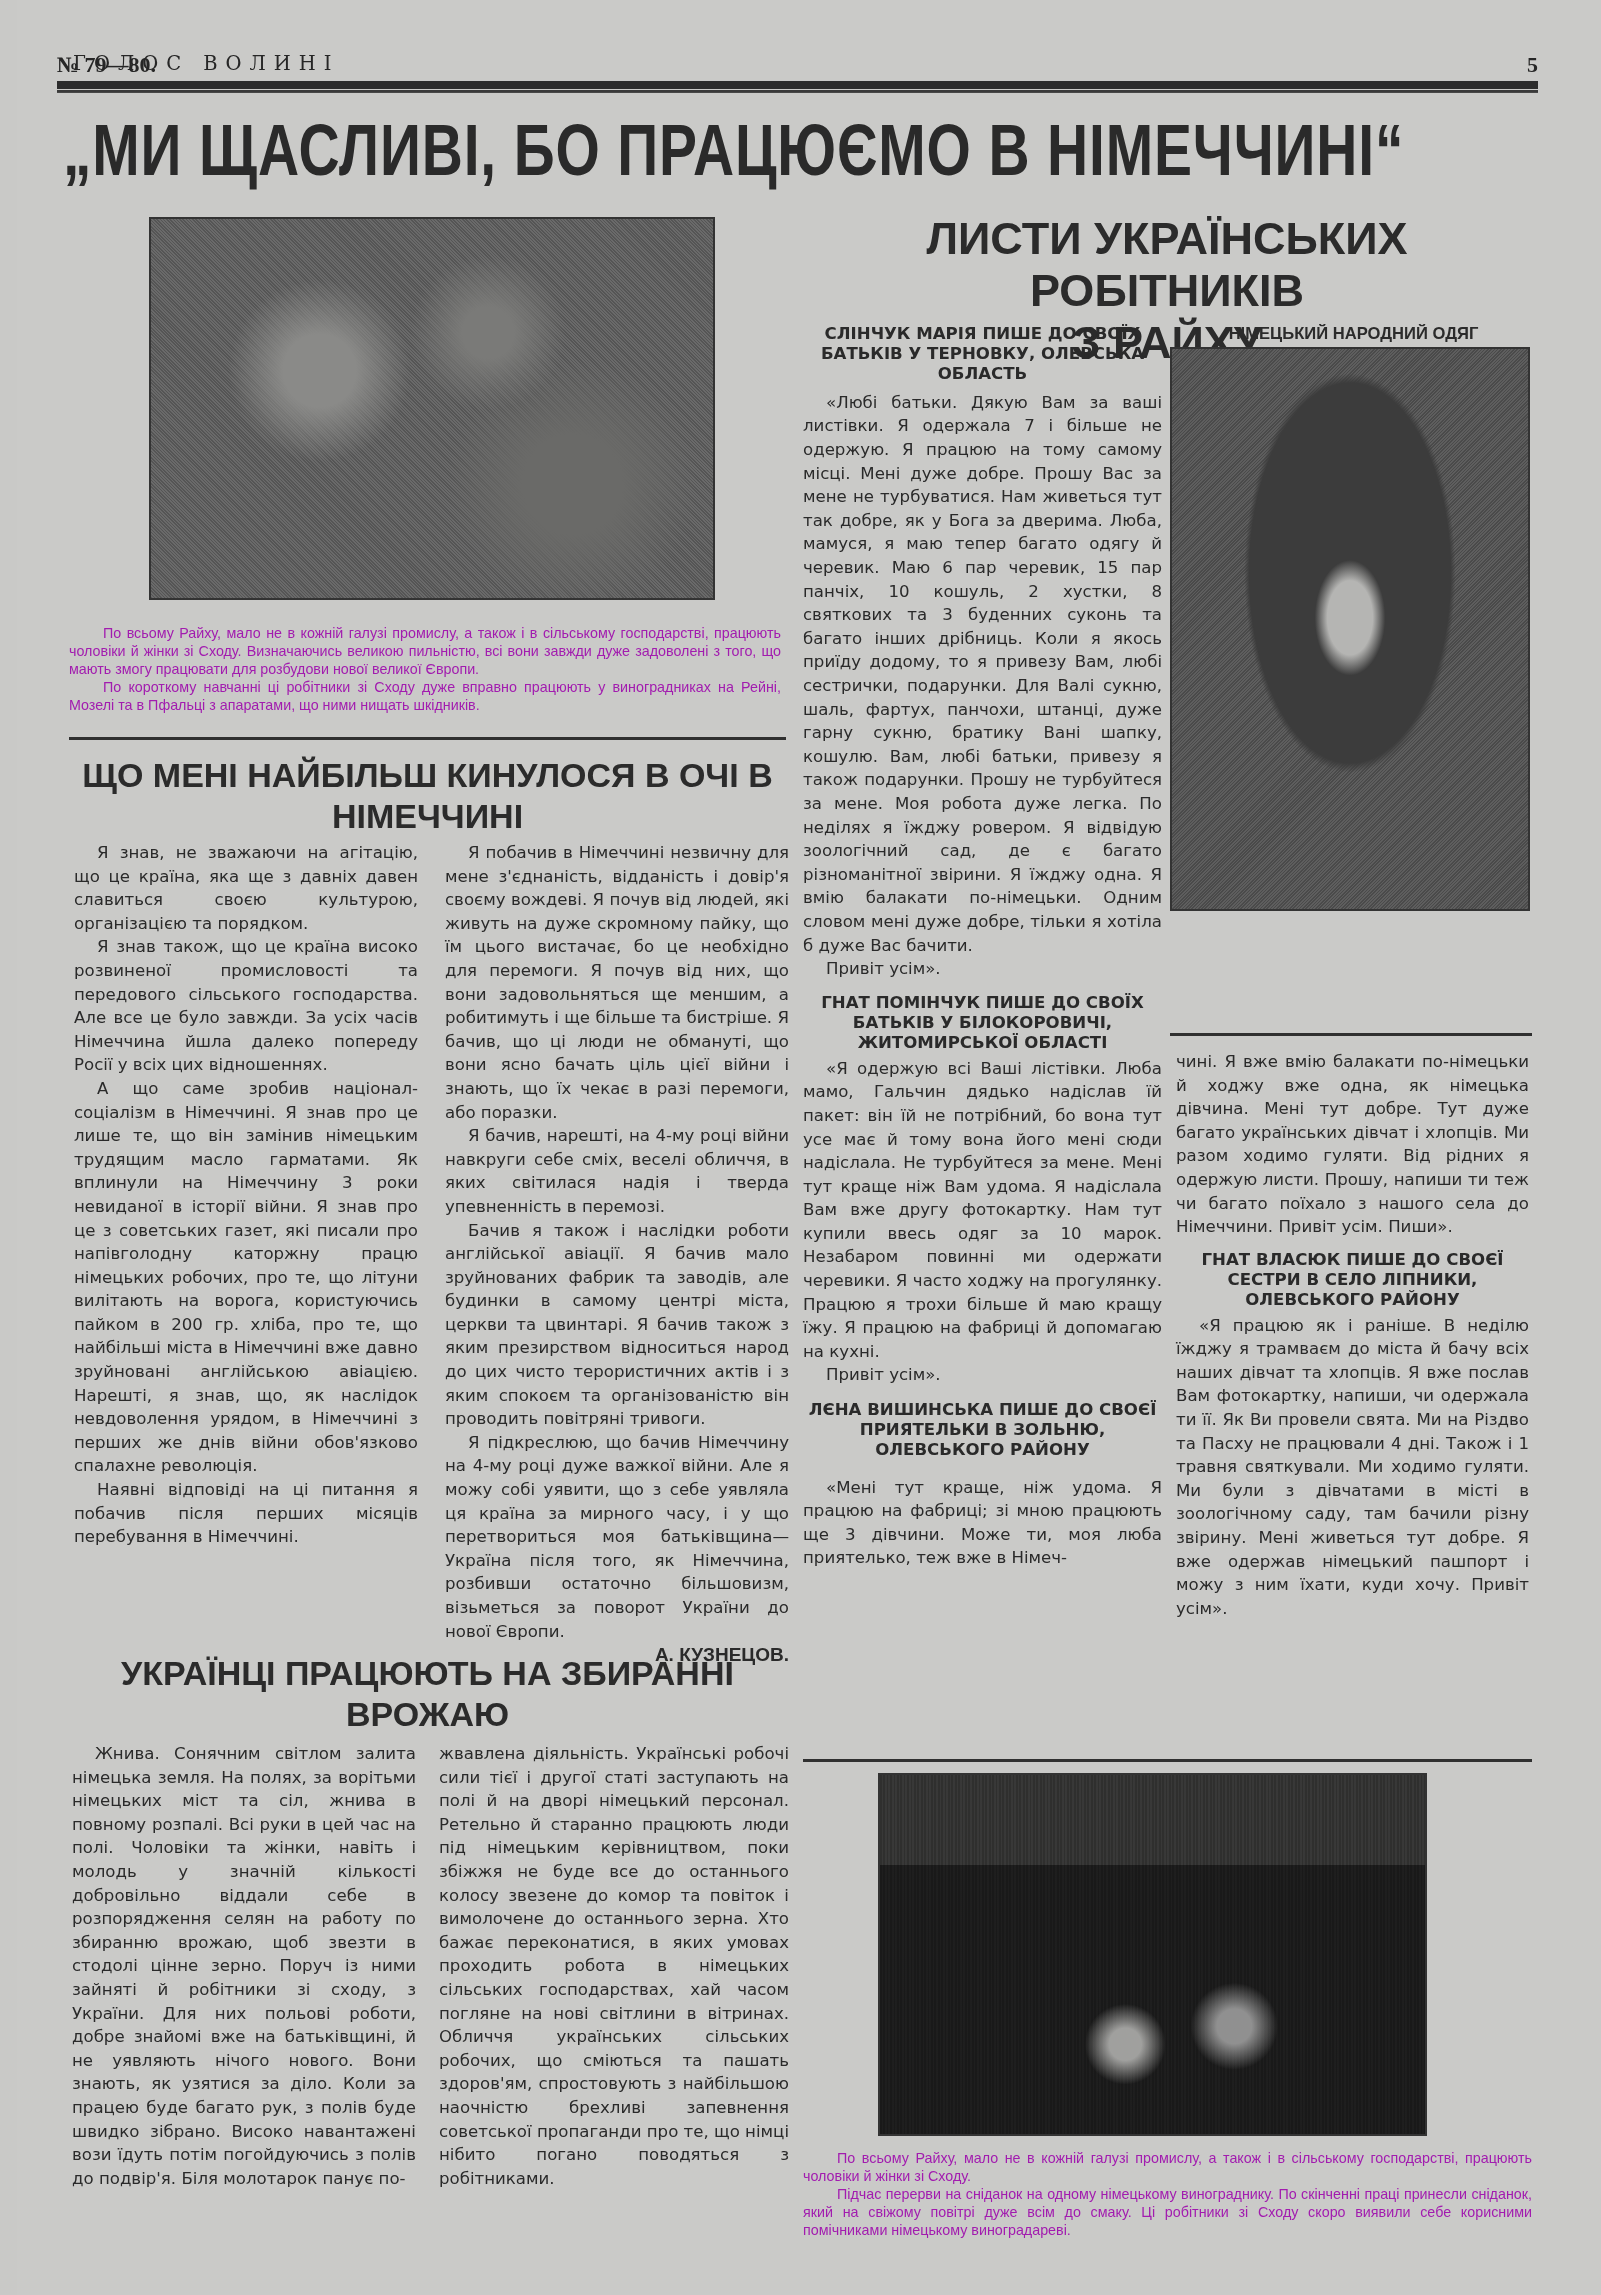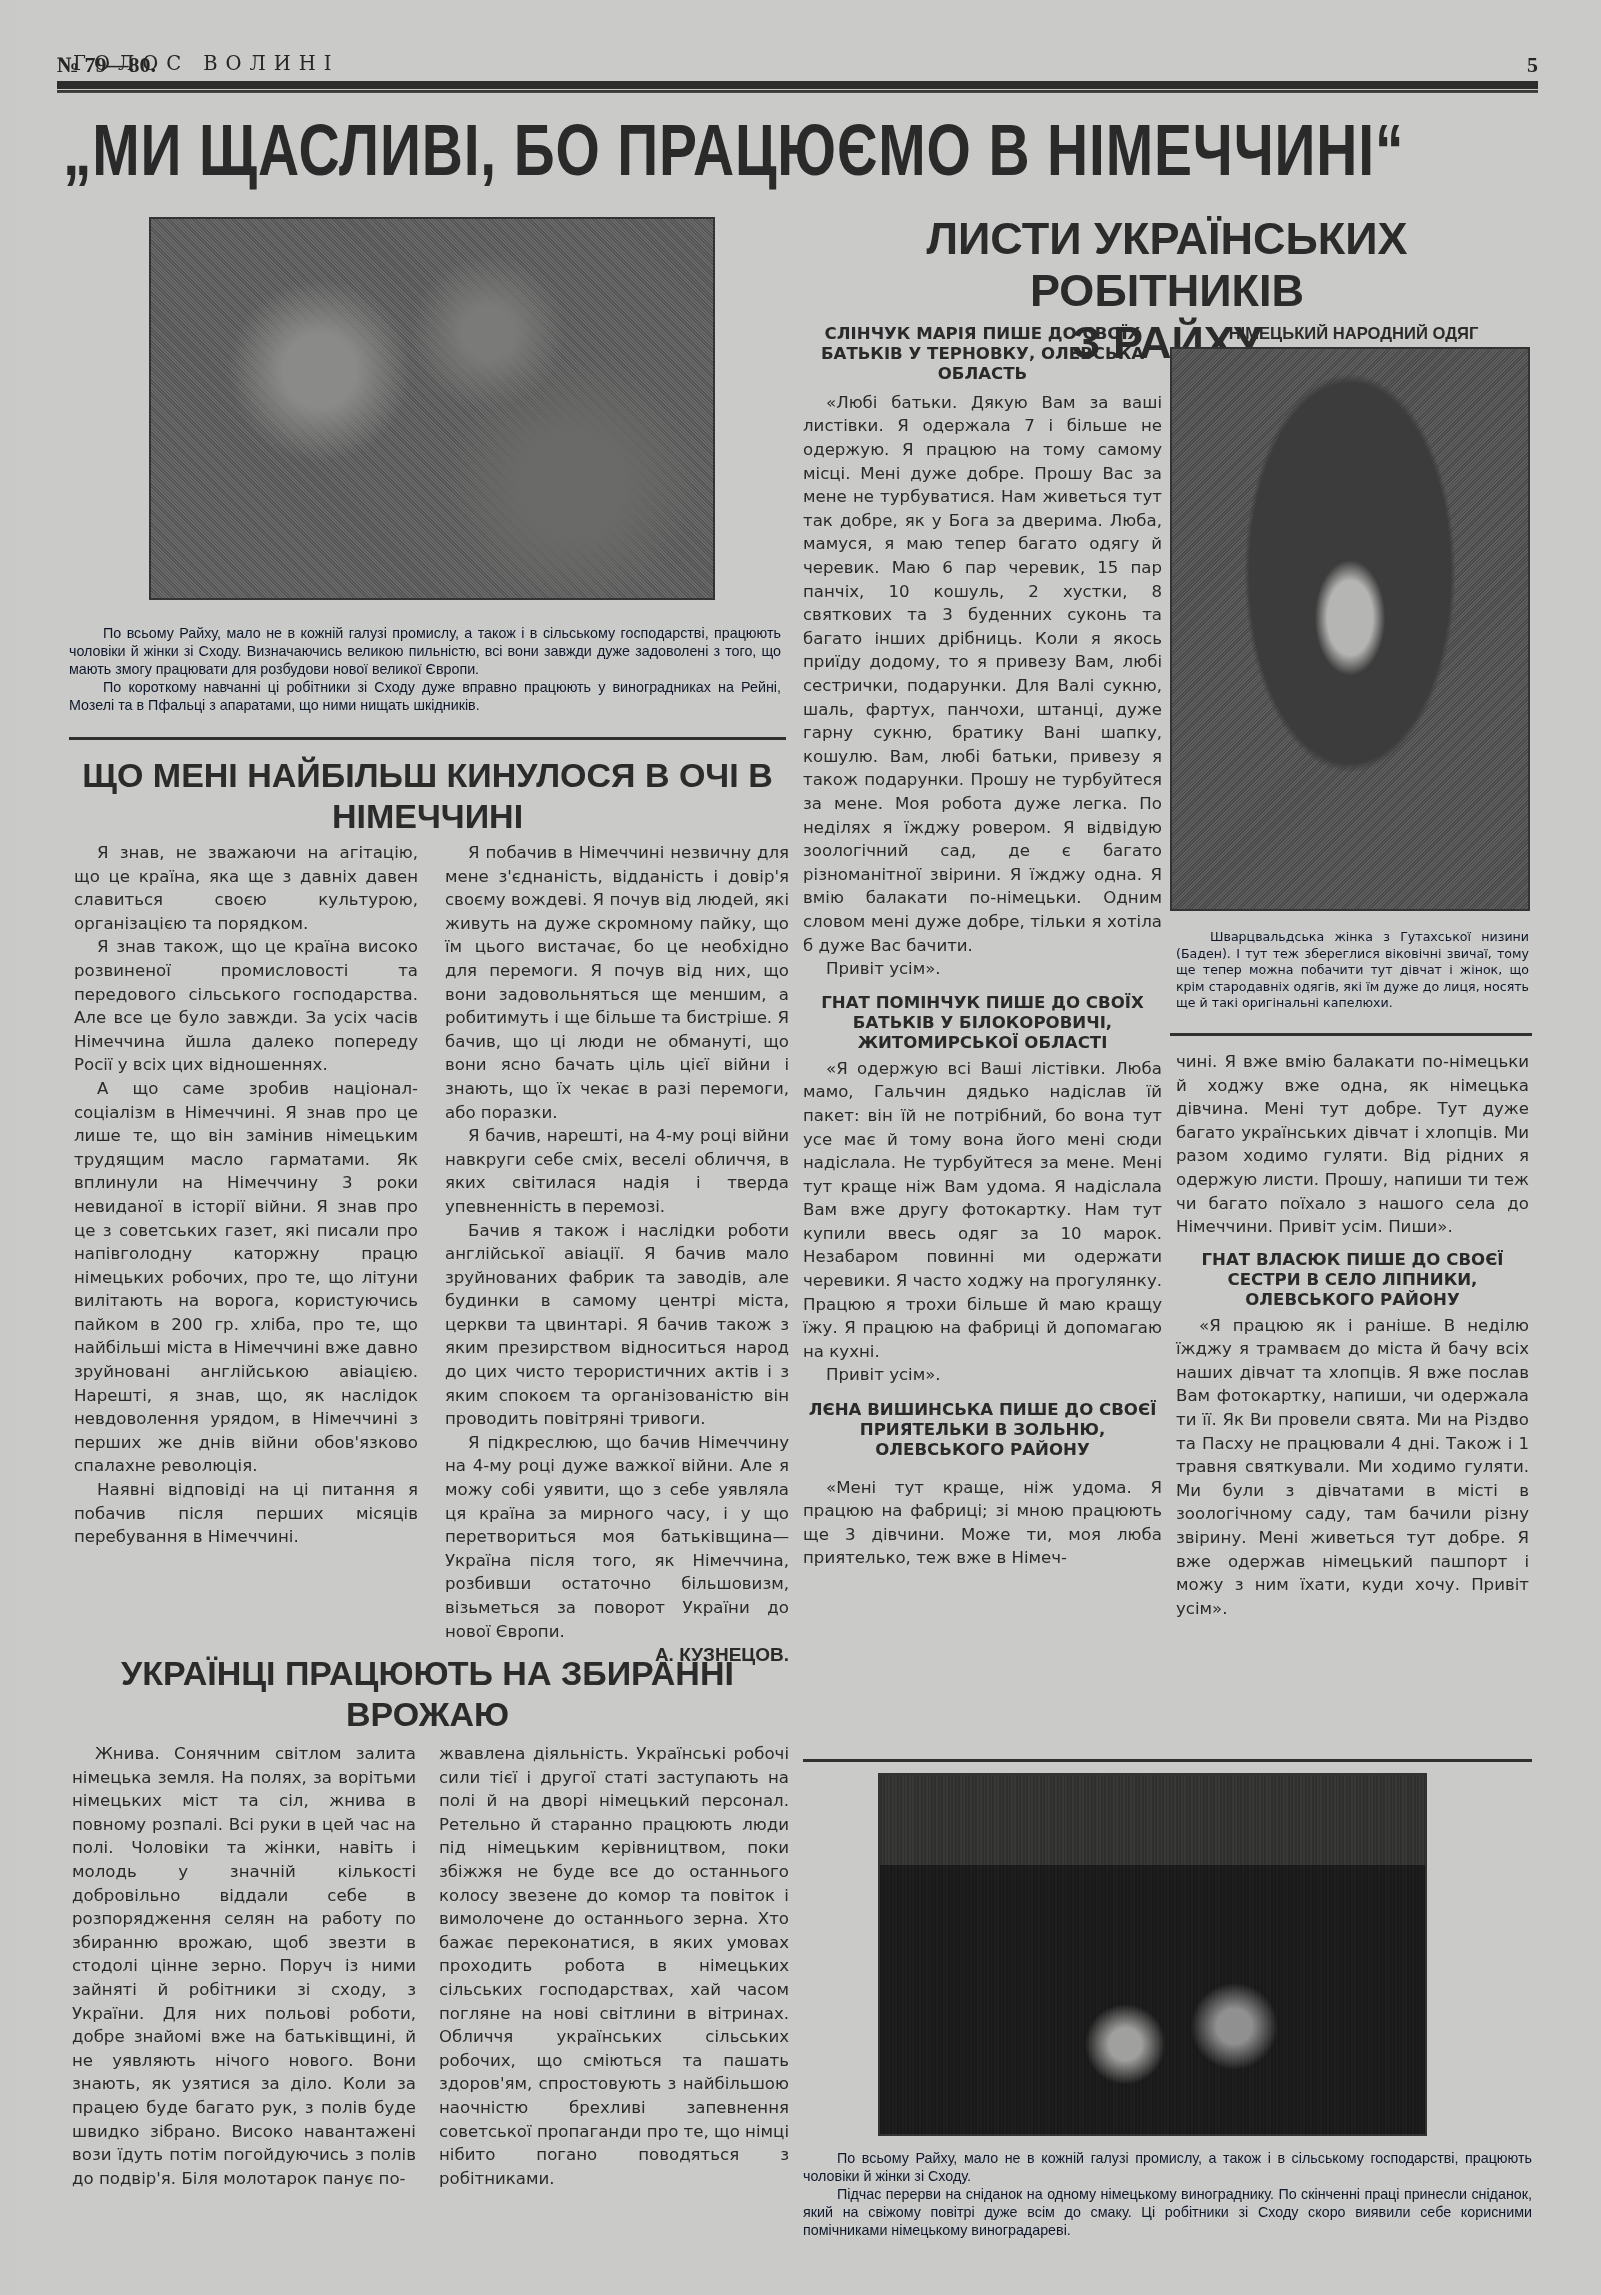--- a/index.html
+++ b/index.html
@@ -41,21 +41,21 @@
   }
   .photo3 {
     background:
       radial-gradient(circle at 45% 75%, #a0a09e 0 4%, transparent 10%),
       radial-gradient(circle at 65% 70%, #909090 0 4%, transparent 10%),
       linear-gradient(#8d8d8b 0 25%, #4c4c4c 25% 100%),
       repeating-linear-gradient(90deg, #555 0 1.7px, #666 1.7px 3.4px);
     background-blend-mode: normal, normal, multiply;
     border: 2.3px solid #333;
   }
-  .caption { font-family: "Liberation Sans", sans-serif; font-size: 14.3px; line-height: 18px; text-align: justify; color: #0f172a; }
+  .caption { font-family: "Liberation Sans", sans-serif; font-size: 14.3px; line-height: 18px; text-align: justify; color: #a21caf; }
   .caption p { margin: 0; text-indent: 34px; }
   .body { font-family: "DejaVu Sans", sans-serif; font-size: 16.6px; line-height: 23.6px; text-align: justify; color: #2a2a2a; }
   .body p { margin: 0; text-indent: 23px; }
   .subhead { font-family: "DejaVu Sans", sans-serif; font-weight: bold; font-size: 16.6px; line-height: 20px; text-align: center; color: #2a2a2a; }
   .signature { font-family: "Liberation Sans", sans-serif; font-weight: bold; font-size: 19px; text-align: right; }
 </style>
 </head>
 <body>
 
 <div class="page">
@@ -120,23 +120,20 @@
       <p>Привіт усім».</p>
     </div>
     <div class="subhead" style="margin-top:12.6px;">ЛЄНА ВИШИНСЬКА ПИШЕ ДО СВОЄЇ ПРИЯТЕЛЬКИ В ЗОЛЬНЮ, ОЛЕВСЬКОГО РАЙОНУ</div>
     <div class="body" style="margin-top:16px;">
       <p>«Мені тут краще, ніж удома. Я працюю на фабриці; зі мною працюють ще 3 дівчини. Може ти, моя люба приятелько, теж вже в Німеч-</p>
     </div>
   </div>
 
   <div class="abs head-center" style="left:1153px; top:324px; width:367px; font-size:16.6px; font-weight:bold;">НІМЕЦЬКИЙ НАРОДНИЙ ОДЯГ</div>
   <div class="abs photo2" style="left:1153px; top:347px; width:356px; height:560px;"></div>
-  <div class="abs caption" style="left:1159px; top:929px; width:353px; font-family:'DejaVu Sans', sans-serif; font-size:12.6px; line-height:16.6px;">
-    <p>Шварцвальдська жінка з Гутахської низини (Баден). І тут теж збереглися віковічні звичаї, тому ще тепер можна побачити тут дівчат і жінок, що крім стародавніх одягів, які їм дуже до лиця, носять ще й такі оригінальні капелюхи.</p>
-  </div>
   <div class="abs rule" style="left:1153px; top:1033px; width:362px;"></div>
 
   <div class="abs" style="left:1159px; top:1050px; width:353px;">
     <div class="body">
       <p style="text-indent:0">чині. Я вже вмію балакати по-німецьки й ходжу вже одна, як німецька дівчина. Мені тут добре. Тут дуже багато українських дівчат і хлопців. Ми разом ходимо гуляти. Від рідних я одержую листи. Прошу, напиши ти теж чи багато поїхало з нашого села до Німеччини. Привіт усім. Пиши».</p>
     </div>
     <div class="subhead" style="margin-top:11.5px;">ГНАТ ВЛАСЮК ПИШЕ ДО СВОЄЇ СЕСТРИ В СЕЛО ЛІПНИКИ, ОЛЕВСЬКОГО РАЙОНУ</div>
     <div class="body" style="margin-top:3.4px;">
       <p>«Я працюю як і раніше. В неділю їжджу я трамваєм до міста й бачу всіх наших дівчат та хлопців. Я вже послав Вам фотокартку, напиши, чи одержала ти її. Як Ви провели свята. Ми на Різдво та Пасху не працювали 4 дні. Також і 1 травня святкували. Ми ходимо гуляти. Ми були з дівчатами в місті в зоологічному саду, там бачили різну звірину. Мені живеться тут добре. Я вже одержав німецький пашпорт і можу з ним їхати, куди хочу. Привіт усім».</p>
     </div>

